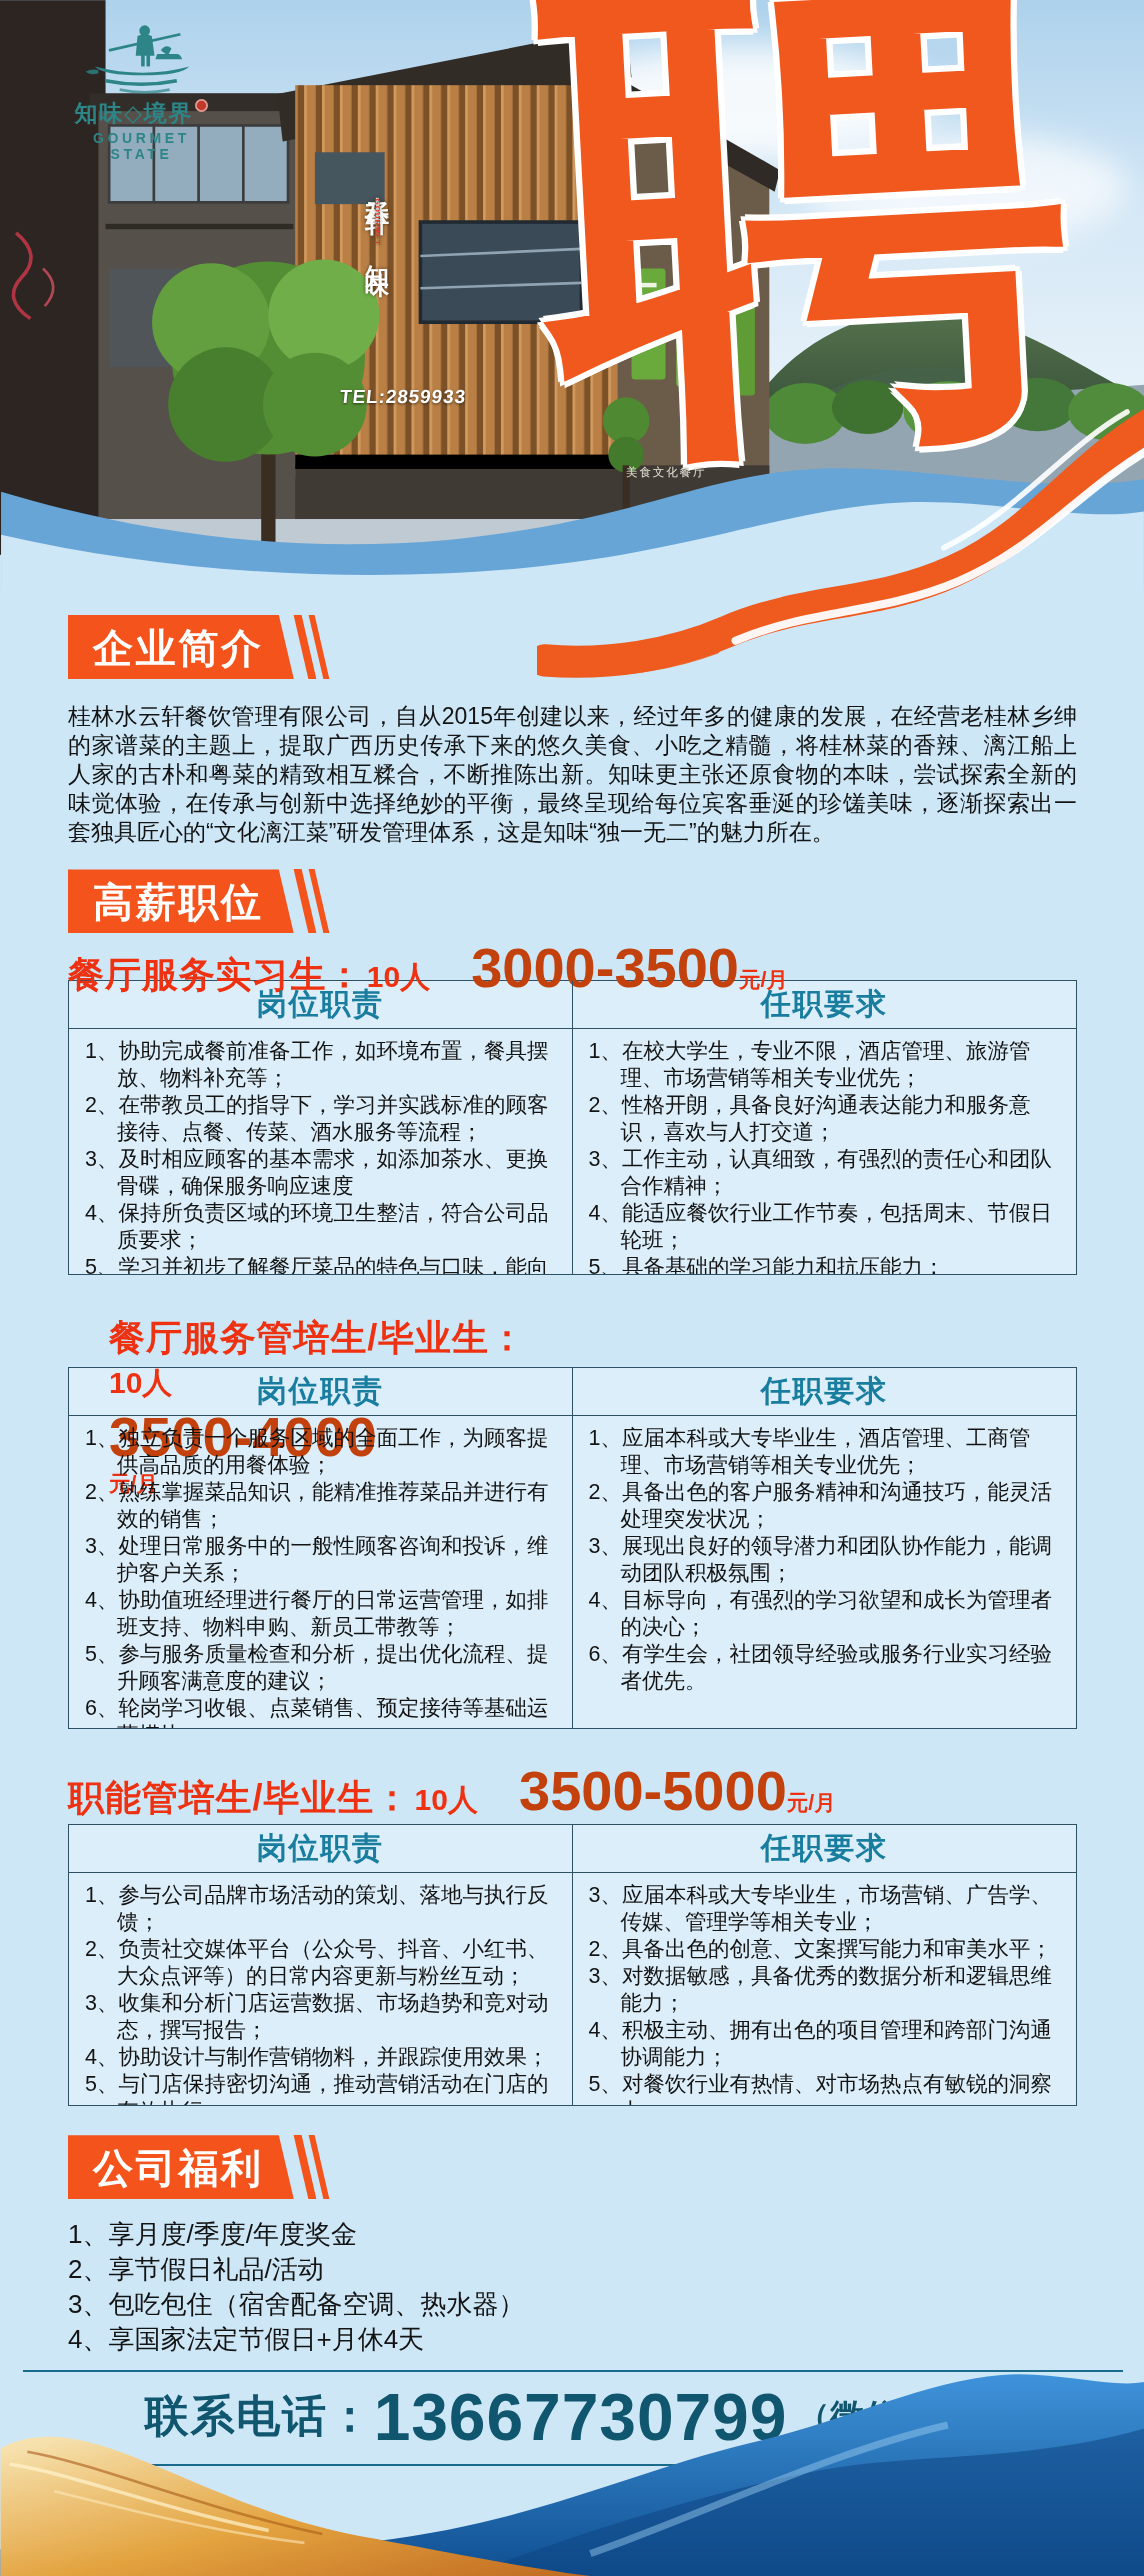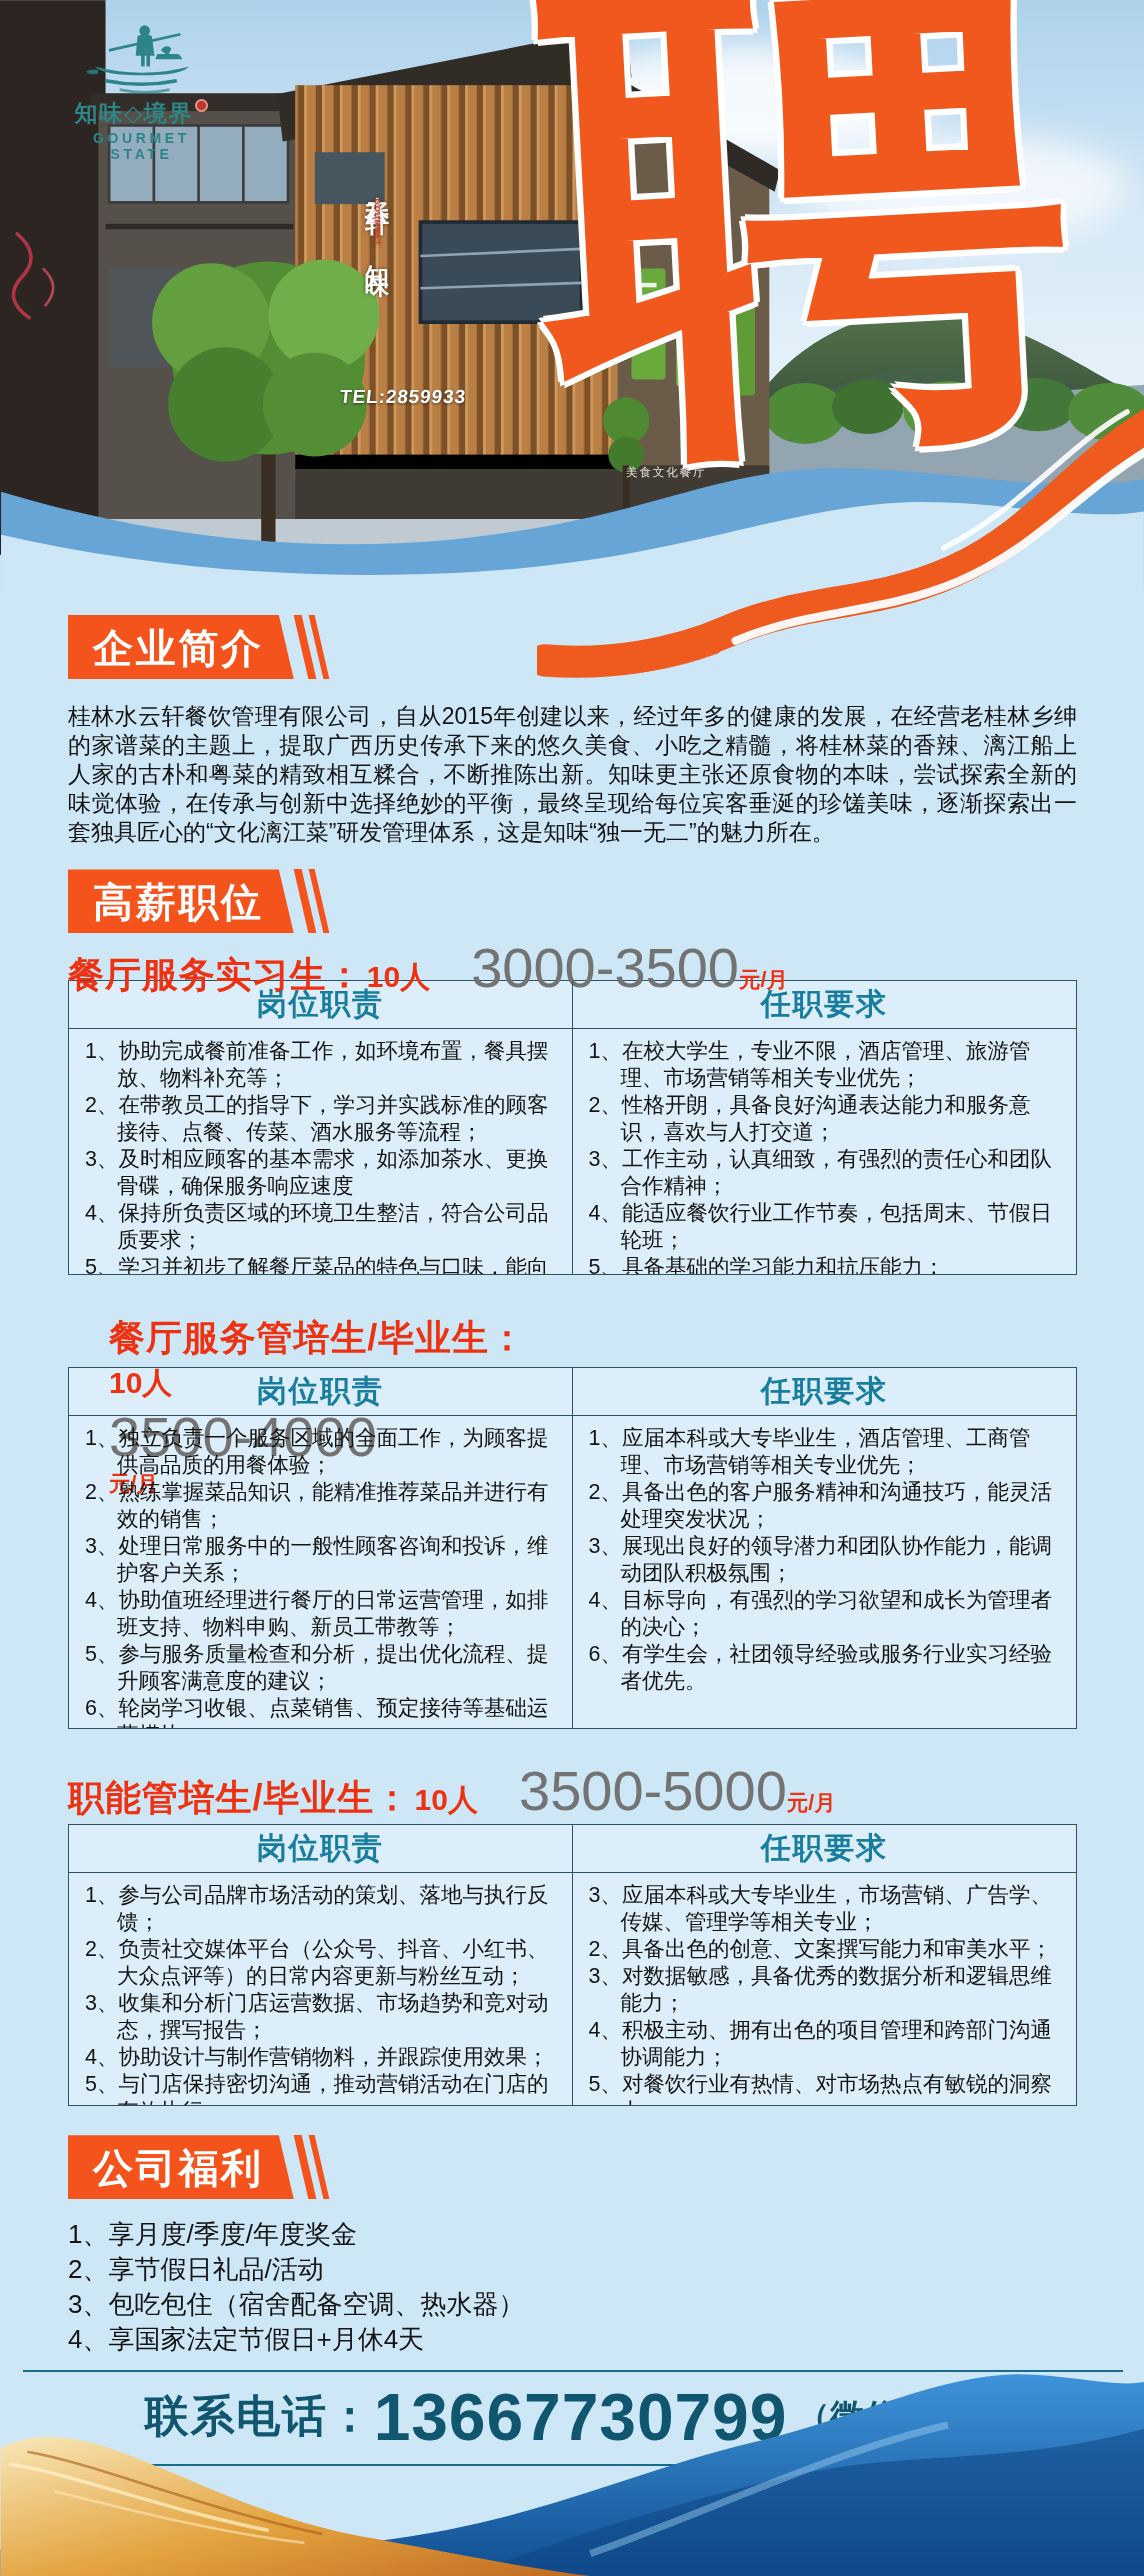--- a/index.html
+++ b/index.html
@@ -56,21 +56,21 @@
   .stripe { position:absolute; top:0; bottom:0; width:8px; background:#f4531b; transform:skewX(13deg); }
   .stripe.s1 { right:-15px; }
   .stripe.s2 { right:-28px; width:6.3px; }
 
   .intro-text { margin-top:23px; width:1009px; height:145px; overflow:hidden;
     font-size:23px; line-height:29px; text-align:justify; color:#141414; font-weight:500; }
 
   .job-head { display:flex; align-items:baseline; height:41px; margin-top:1.8px; }
   .job-title { color:#ee3110; font-size:36px; font-weight:bold; letter-spacing:0.9px; }
   .job-count { color:#ee3110; font-size:30px; font-weight:bold; margin-left:3.6px; }
-  .job-salary { color:#737373; font-size:56px; font-weight:normal; letter-spacing:0px; margin-left:41px; }
+  .job-salary { color:#c2410c; font-size:56px; font-weight:bold; letter-spacing:0px; margin-left:41px; }
   .job-unit { color:#ee3110; font-size:21.5px; font-weight:bold; }
 
   .job-table { width:1009px; margin-top:3.6px; display:grid; grid-template-columns:1fr 1fr;
     grid-template-rows:48px 1fr; border:1.8px solid #2f5166; background:rgba(255,255,255,.30); }
   .t1 { height:295px; }
   .t2 { height:362px; margin-top:12.5px; }
   .t3 { height:282px; margin-top:25px; }
   .th { display:flex; align-items:center; justify-content:center;
     color:#187d9e; font-size:30px; font-weight:bold; letter-spacing:1.8px;
     border-bottom:1.8px solid #2f5166; }

